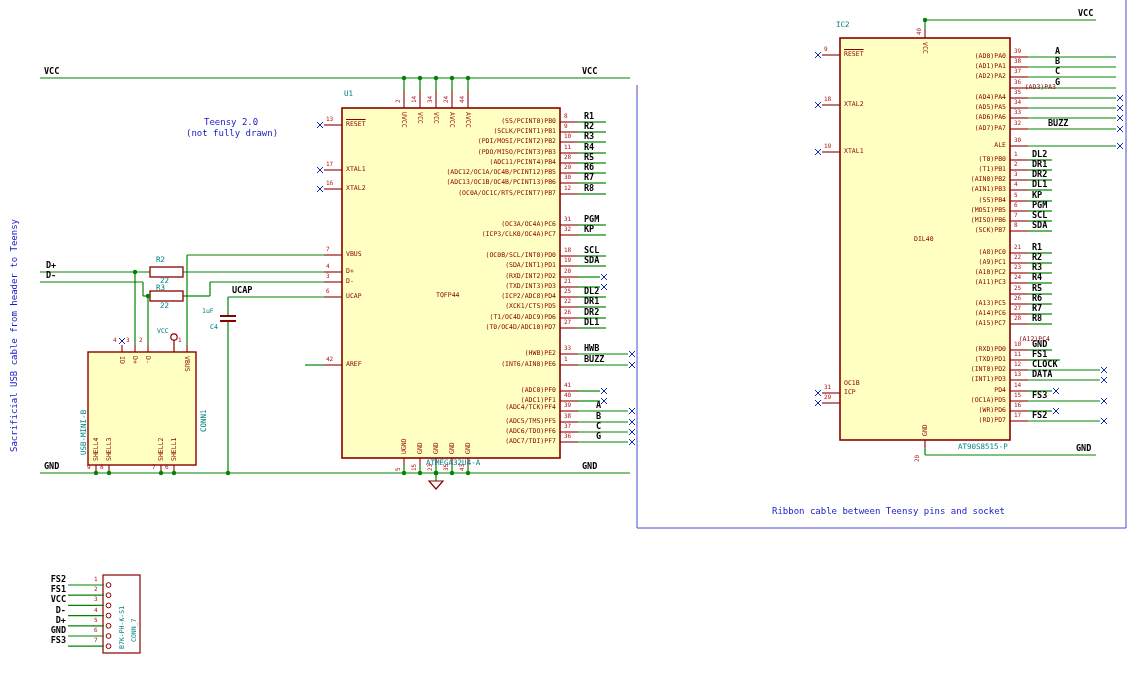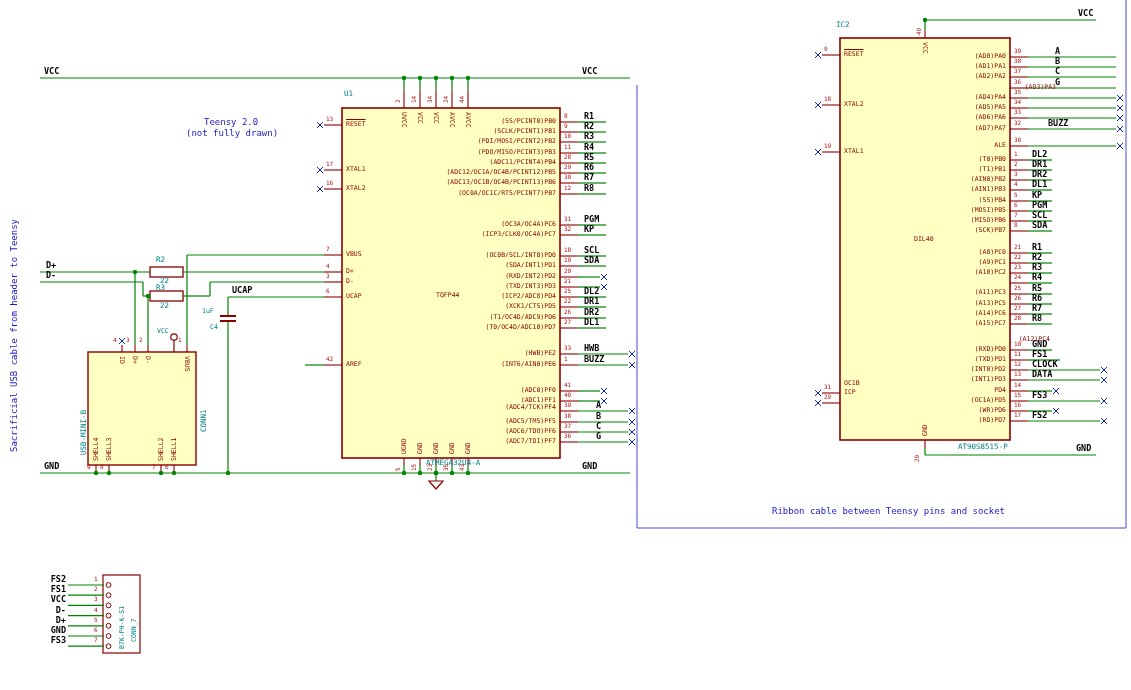--- a/index.html
+++ b/index.html
@@ -529,21 +529,21 @@
     <span class="pin-num" style="left: 1014px; top: 244px;">21</span>
     <span class="pin-name pin-name-r2" style="left: 886px; top: 249px;">(A8)PC0</span>
     <span class="lbl" style="left: 1032px; top: 243px;">R1</span>
     <span class="pin-num" style="left: 1014px; top: 254px;">22</span>
     <span class="pin-name pin-name-r2" style="left: 886px; top: 259px;">(A9)PC1</span>
     <span class="lbl" style="left: 1032px; top: 253px;">R2</span>
     <span class="pin-num" style="left: 1014px; top: 264px;">23</span>
     <span class="pin-name pin-name-r2" style="left: 886px; top: 269px;">(A10)PC2</span>
     <span class="lbl" style="left: 1032px; top: 263px;">R3</span>
     <span class="pin-num" style="left: 1014px; top: 274px;">24</span>
-    <span class="pin-name pin-name-r2" style="left: 886px; top: 289px;">(A11)PC3</span>
+    <span class="pin-name pin-name-r2" style="left: 886px; top: 279px;">(A11)PC3</span>
     <span class="lbl" style="left: 1032px; top: 273px;">R4</span>
     <span class="pin-num" style="left: 1014px; top: 285px;">25</span>
     <span class="pin-name pin-name-r2" style="left: 930px; top: 290px; margin-top: 46px;">(A12)PC4</span>
     <span class="lbl" style="left: 1032px; top: 284px;">R5</span>
     <span class="pin-num" style="left: 1014px; top: 295px;">26</span>
     <span class="pin-name pin-name-r2" style="left: 886px; top: 300px;">(A13)PC5</span>
     <span class="lbl" style="left: 1032px; top: 294px;">R6</span>
     <span class="pin-num" style="left: 1014px; top: 305px;">27</span>
     <span class="pin-name pin-name-r2" style="left: 886px; top: 310px;">(A14)PC6</span>
     <span class="lbl" style="left: 1032px; top: 304px;">R7</span>

